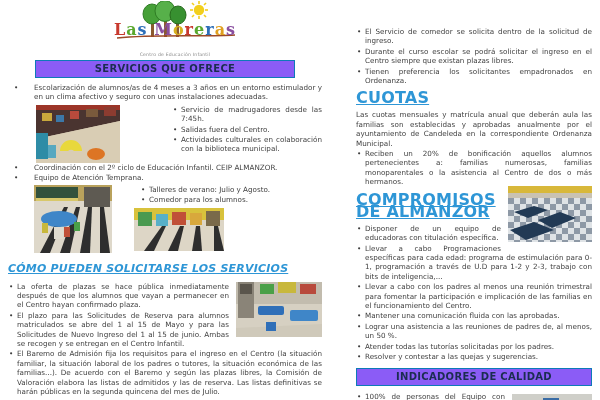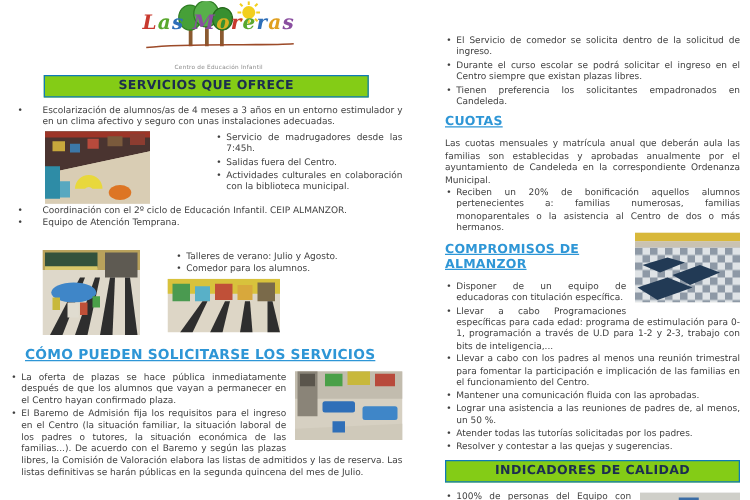--- a/index.html
+++ b/index.html
@@ -10,55 +10,55 @@
   }
   .page{display:flex;padding:0 8px;box-sizing:border-box;width:600px;}
   .col-left{flex:0 0 292px;}
   .col-gap{flex:0 0 34px;}
   .col-right{flex:1;padding-top:27px;}
 
   
   .logo{position:relative;width:180px;height:57px;margin:1px auto 1px auto;transform:translateX(10px);}
   .logo-art{position:absolute;top:0;left:10px;}
   .logo-word{
-    position:absolute;top:8px;left:0;width:100%;text-align:center;
+    position:absolute;top:20px;left:0;width:100%;text-align:center;
     font-family:"DejaVu Serif","Liberation Serif",serif;
-    font-style:italic;font-weight:bold;font-size:16px;letter-spacing:1px;line-height:18px;
+    font-weight:bold;font-size:16px;letter-spacing:1px;line-height:18px;
   }
   .logo-sub{position:absolute;bottom:1px;left:0;width:100%;text-align:center;
     font-size:4.6px;line-height:5px;color:#8a8a8a;letter-spacing:0.2px;}
 
   
   .banner{
-    background:#84cc16;border:1px solid #0e7ab8;color:#1b2d50;
+    background:#8b5cf6;border:1px solid #0e7ab8;color:#1b2d50;
     font-weight:bold;font-size:10px;line-height:12px;text-align:center;
     padding:2px 0;box-sizing:border-box;letter-spacing:0.3px;
   }
   .banner-left{width:260px;margin:2px auto 5px auto;}
   .banner-right{width:100%;margin:6px 0 6px 0;}
   .heading{
     color:#2e96d6;font-weight:bold;text-decoration:underline;
-    font-size:10px;line-height:12px;margin:7px 0 6px 0;letter-spacing:0.2px;
-  }
-  .heading-wide{font-size:11px;margin:10px 0 7px 12px;}
+    font-size:16px;line-height:12px;margin:7px 0 6px 0;letter-spacing:0.2px;
+  }
+  .heading-wide{font-size:11px;margin:10px 0 7px 0;font-style:italic;}
 
   
   ul.blist{margin:0;padding:0;list-style:none;}
   ul.blist li{position:relative;padding-left:9px;margin:0 0 1px 0;text-align:justify;}
   ul.blist li::before{content:"\2022";position:absolute;left:1px;top:0;}
   ul.indent li{padding-left:26px;}
   ul.indent li::before{left:6px;}
   p.para{margin:0 0 1px 0;text-align:justify;}
 
   .row{display:flex;align-items:flex-start;}
   .photo{display:block;border:0;}
   .float-r{float:right;}
   .section{margin:0;}
   .section::after{content:"";display:block;clear:both;}
-  .mt2{margin-top:17px;} .mt3{margin-top:3px;gap:22px;} .mt4{margin-top:4px;}
+  .mt2{margin-top:2px;} .mt3{margin-top:3px;gap:22px;} .mt4{margin-top:4px;}
 </style>
 </head>
 <body>
 
 <div class="page">
 
   <div class="col-left">
 
     <div class="logo">
       <svg class="logo-art" width="160" height="44" viewBox="0 0 160 44">
@@ -168,34 +168,35 @@
         <rect x="24" y="2" width="14" height="10" fill="#4aa048"></rect>
         <rect x="42" y="0" width="18" height="11" fill="#c8b83c"></rect>
         <rect x="64" y="2" width="16" height="10" fill="#b84a3c"></rect>
         <polygon points="0,46 86,42 86,55 0,55" fill="#cfc9ba"></polygon>
         <rect x="22" y="24" width="26" height="9" rx="2" fill="#2f6fb8"></rect>
         <rect x="54" y="28" width="28" height="11" rx="2" fill="#3f86c8"></rect>
         <rect x="30" y="40" width="10" height="9" fill="#2f6fb8"></rect>
       </svg>
       <ul class="blist">
         <li>La oferta de plazas se hace pública inmediatamente después de que los alumnos que vayan a permanecer en el Centro hayan confirmado plaza.</li>
+        <li>El plazo para las Solicitudes de Reserva para alumnos matriculados se abre del 1 al 15 de Mayo y para las Solicitudes de Nuevo Ingreso del 1 al 15 de junio. Ambas se recogen y se entregan en el Centro Infantil.</li>
         <li>El Baremo de Admisión fija los requisitos para el ingreso en el Centro (la situación familiar, la situación laboral de los padres o tutores, la situación económica de las familias...). De acuerdo con el Baremo y según las plazas libres, la Comisión de Valoración elabora las listas de admitidos y las de reserva. Las listas definitivas se harán públicas en la segunda quincena del mes de Julio.</li>
       </ul>
     </div>
 
   </div>
 
   <div class="col-gap"></div>
 
   <div class="col-right">
 
     <ul class="blist">
       <li>El Servicio de comedor se solicita dentro de la solicitud de ingreso.</li>
       <li>Durante el curso escolar se podrá solicitar el ingreso en el Centro siempre que existan plazas libres.</li>
-      <li>Tienen preferencia los solicitantes empadronados en Candeleda.</li>
+      <li>Tienen preferencia los solicitantes empadronados en Ordenanza.</li>
     </ul>
 
     <div class="heading">CUOTAS</div>
 
     <p class="para">Las cuotas mensuales y matrícula anual que deberán aula las familias son establecidas y aprobadas anualmente por el ayuntamiento de Candeleda en la correspondiente Ordenanza Municipal.</p>
     <ul class="blist">
       <li>Reciben un 20% de bonificación aquellos alumnos pertenecientes a: familias numerosas, familias monoparentales o la asistencia al Centro de dos o más hermanos.</li>
     </ul>
 
     <div class="section">

